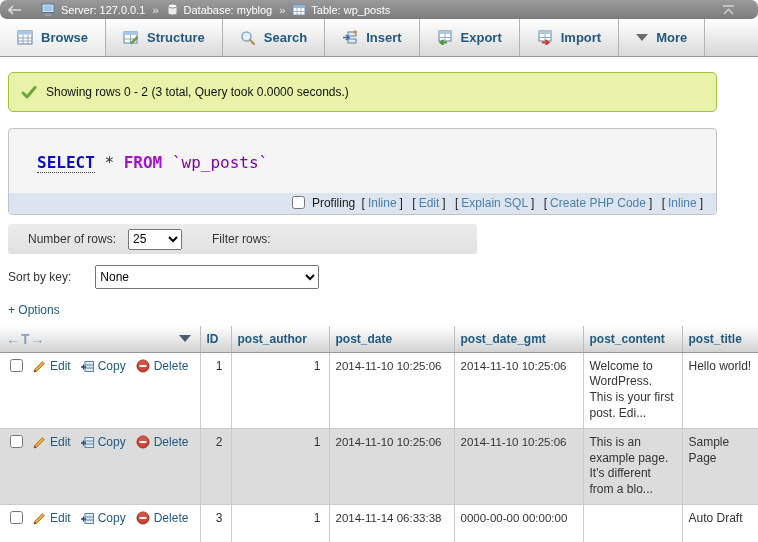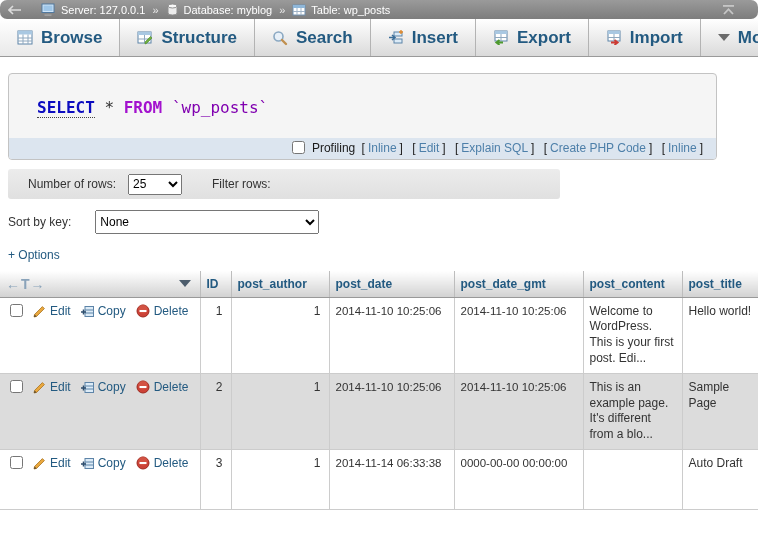--- a/index.html
+++ b/index.html
@@ -14,41 +14,41 @@
 
   
   .crumbbar{height:19px;background:linear-gradient(180deg,#9a9a9a,#7d7d7d);display:flex;align-items:center;gap:5px;padding:0 8px;color:#fff;font-size:11px;border-radius:7px;}
   .crumbbar .sep{color:#e8e8e8;margin:0 2px;}
   .crumb-link{color:#fff;text-decoration:none;cursor:pointer;}
   .back-arrow{margin-right:14px;display:flex;align-items:center;}
   .collapse-btn{margin-left:auto;margin-right:14px;display:flex;align-items:center;cursor:pointer;}
 
   
   .tabbar{height:38px;background:linear-gradient(180deg,#ffffff,#d6d6d6);border-bottom:1px solid #9a9a9a;display:flex;align-items:stretch;}
-  .tab{display:flex;align-items:center;gap:8px;padding:0 17px;border-right:1px solid #b3b3b3;font-size:17px;font-weight:bold;color:var(--header-blue);cursor:pointer;background:linear-gradient(180deg,#ffffff,#dadada);}
+  .tab{display:flex;align-items:center;gap:8px;padding:0 17px;border-right:1px solid #b3b3b3;font-size:13px;font-weight:bold;color:var(--header-blue);cursor:pointer;background:linear-gradient(180deg,#ffffff,#dadada);}
   .tab.active{background:linear-gradient(180deg,#ffffff,#e9e9e9);}
   .tab .caret{width:0;height:0;border-left:6px solid transparent;border-right:6px solid transparent;border-top:7px solid #6b6b6b;}
 
   
   .success{margin:15px 41px 0 8px;height:40px;background:var(--success-bg);border:1px solid var(--success-border);border-radius:5px;display:flex;align-items:center;gap:9px;padding:0 12px;font-size:12px;color:#111;}
 
   
   .sqlbox{margin:16px 41px 0 8px;border:1px solid #c3c3c3;border-radius:4px;background:#f5f5f5;overflow:hidden;}
   .sqlcode{padding:24px 10px 21px 28px;font-family:"DejaVu Sans Mono","Liberation Mono",monospace;font-size:16px;color:#333;}
   .kw-select{color:#0c0cc0;font-weight:bold;border-bottom:1px dotted #444;cursor:pointer;}
   .sql-op{color:#333;}
   .kw-from{color:#a312ce;font-weight:bold;}
   .sql-table{color:#8000b0;}
   .sqltools{background:#dce5ef;padding:3px 10px 4px;font-size:12px;color:#1a1a1a;text-align:right;}
   .sqltools input{vertical-align:-2px;margin:0 4px 0 0;}
   .sqltools .br{color:#222;margin:0 3px;}
   .sqltools a{color:var(--softlink);text-decoration:none;cursor:pointer;}
 
   
-  .rowbar{margin:9px 0 0 8px;width:552px;height:30px;background:linear-gradient(180deg,#ececec,#e0e0e0);border-radius:3px;display:flex;align-items:center;padding:0 12px 0 20px;font-size:12px;color:#333;}
+  .rowbar{margin:9px 0 0 8px;width:469px;height:30px;background:linear-gradient(180deg,#ececec,#e0e0e0);border-radius:3px;display:flex;align-items:center;padding:0 12px 0 20px;font-size:12px;color:#333;}
   .rowbar select{margin:0 30px 0 12px;width:54px;height:21px;font-size:12px;font-family:"Liberation Sans",sans-serif;}
   .rowbar input{margin-left:8px;width:155px;height:21px;border:1px solid #bbb;padding:0 6px;font-size:12px;color:#444;font-family:"Liberation Sans",sans-serif;}
   .rowbar input::placeholder{color:#aaa;}
 
   
   .sortrow{margin:11px 0 0 8px;display:flex;align-items:center;font-size:12px;color:#333;}
   .sortrow select{margin-left:24px;width:224px;height:24px;font-size:12px;font-family:"Liberation Sans",sans-serif;}
 
   .options-link{margin:14px 0 0 8px;font-size:12px;color:var(--link);cursor:pointer;width:fit-content;}
 
@@ -188,20 +188,28 @@
           </svg>
       </span>
       <span>Import</span>
     </div>
     <div class="tab">
       <span class="caret"></span>
       <span>More</span>
     </div>
   </div>
 
+  <div class="success">
+    <span class="icon">
+      <svg width="16" height="14" viewBox="0 0 16 14">
+          <path d="M2 8 L6 12 L14 2.5" stroke="#6aa63d" stroke-width="3" fill="none" stroke-linecap="round" stroke-linejoin="round"></path>
+        </svg>
+    </span>
+    <span>Showing rows 0 - 2 (3 total, Query took 0.0000 seconds.)</span>
+  </div>
 
   <div class="sqlbox">
     <div class="sqlcode">
       <span class="kw-select">SELECT</span>
       <span class="sql-op">*</span>
       <span class="kw-from">FROM</span>
       <span class="sql-table">`wp_posts`</span>
     </div>
     <div class="sqltools">
       <input type="checkbox" style="">

